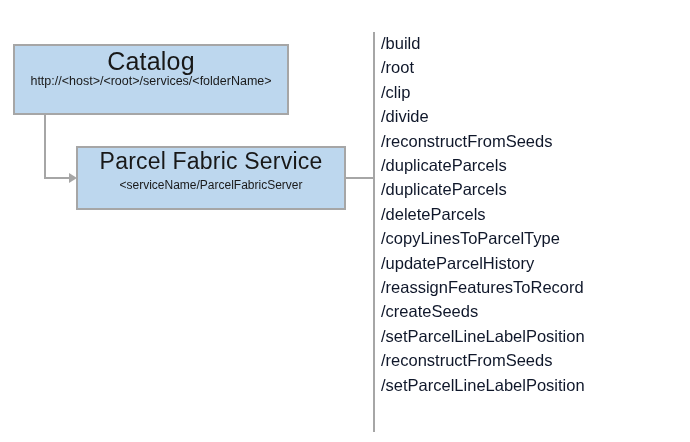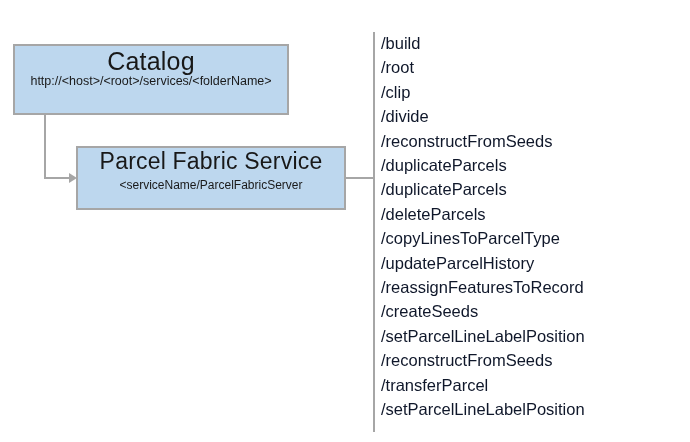--- a/index.html
+++ b/index.html
@@ -165,17 +165,16 @@
       <li>/reconstructFromSeeds</li>
       <li>/duplicateParcels</li>
       <li>/duplicateParcels</li>
       <li>/deleteParcels</li>
       <li>/copyLinesToParcelType</li>
       <li>/updateParcelHistory</li>
       <li>/reassignFeaturesToRecord</li>
       <li>/createSeeds</li>
       <li>/setParcelLineLabelPosition</li>
       <li>/reconstructFromSeeds</li>
-      <li>/transferParcel</li>
       <li>/setParcelLineLabelPosition</li>
     </ul>
 
 </div>
 
 </body></html>

